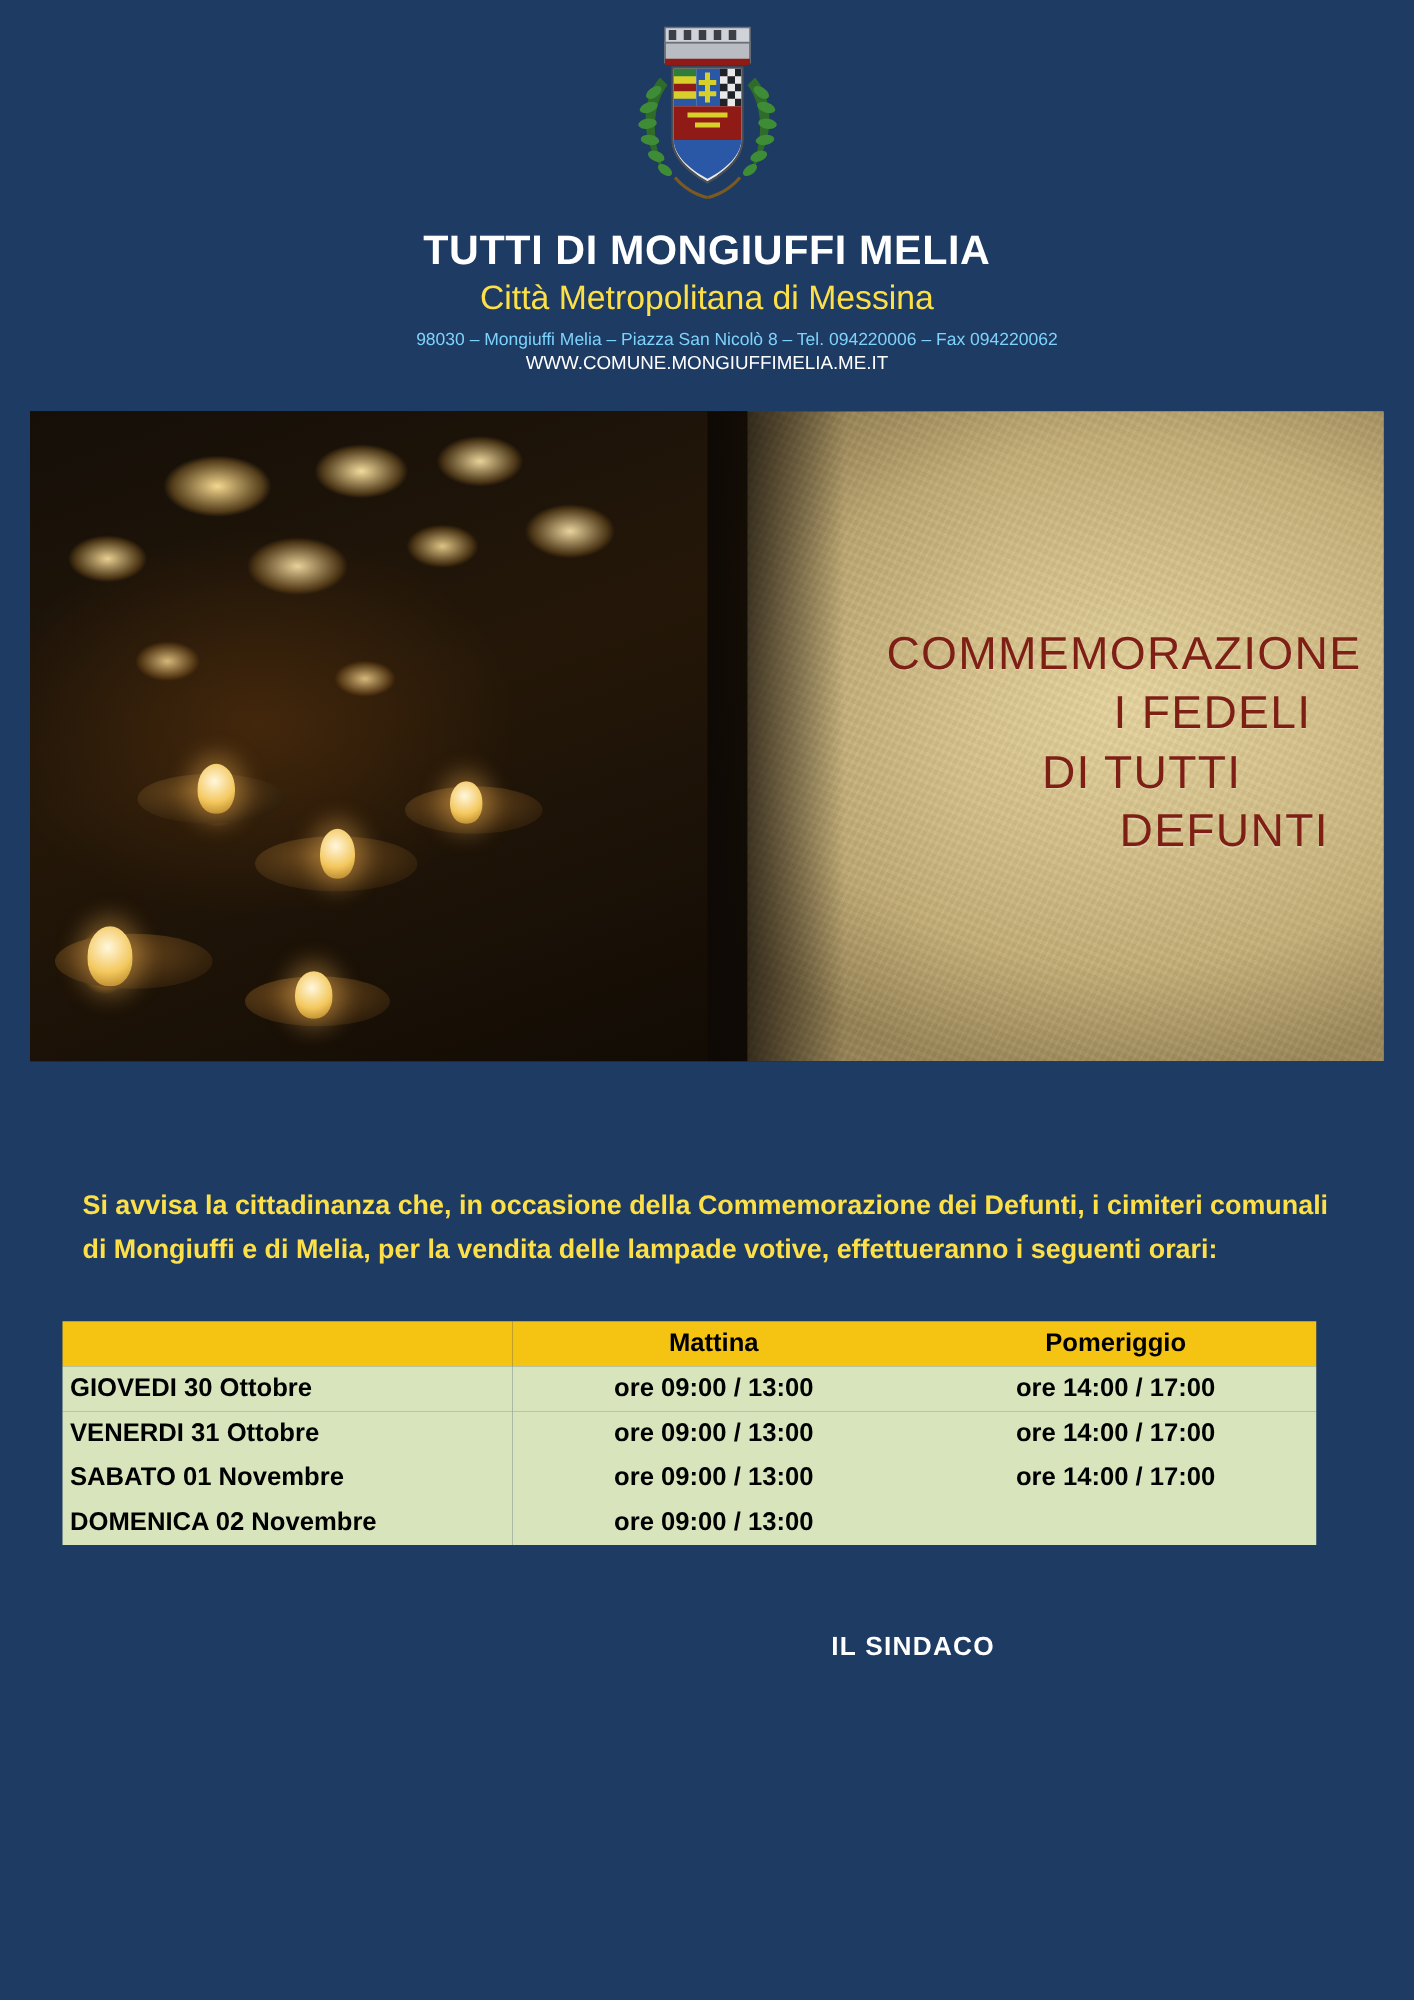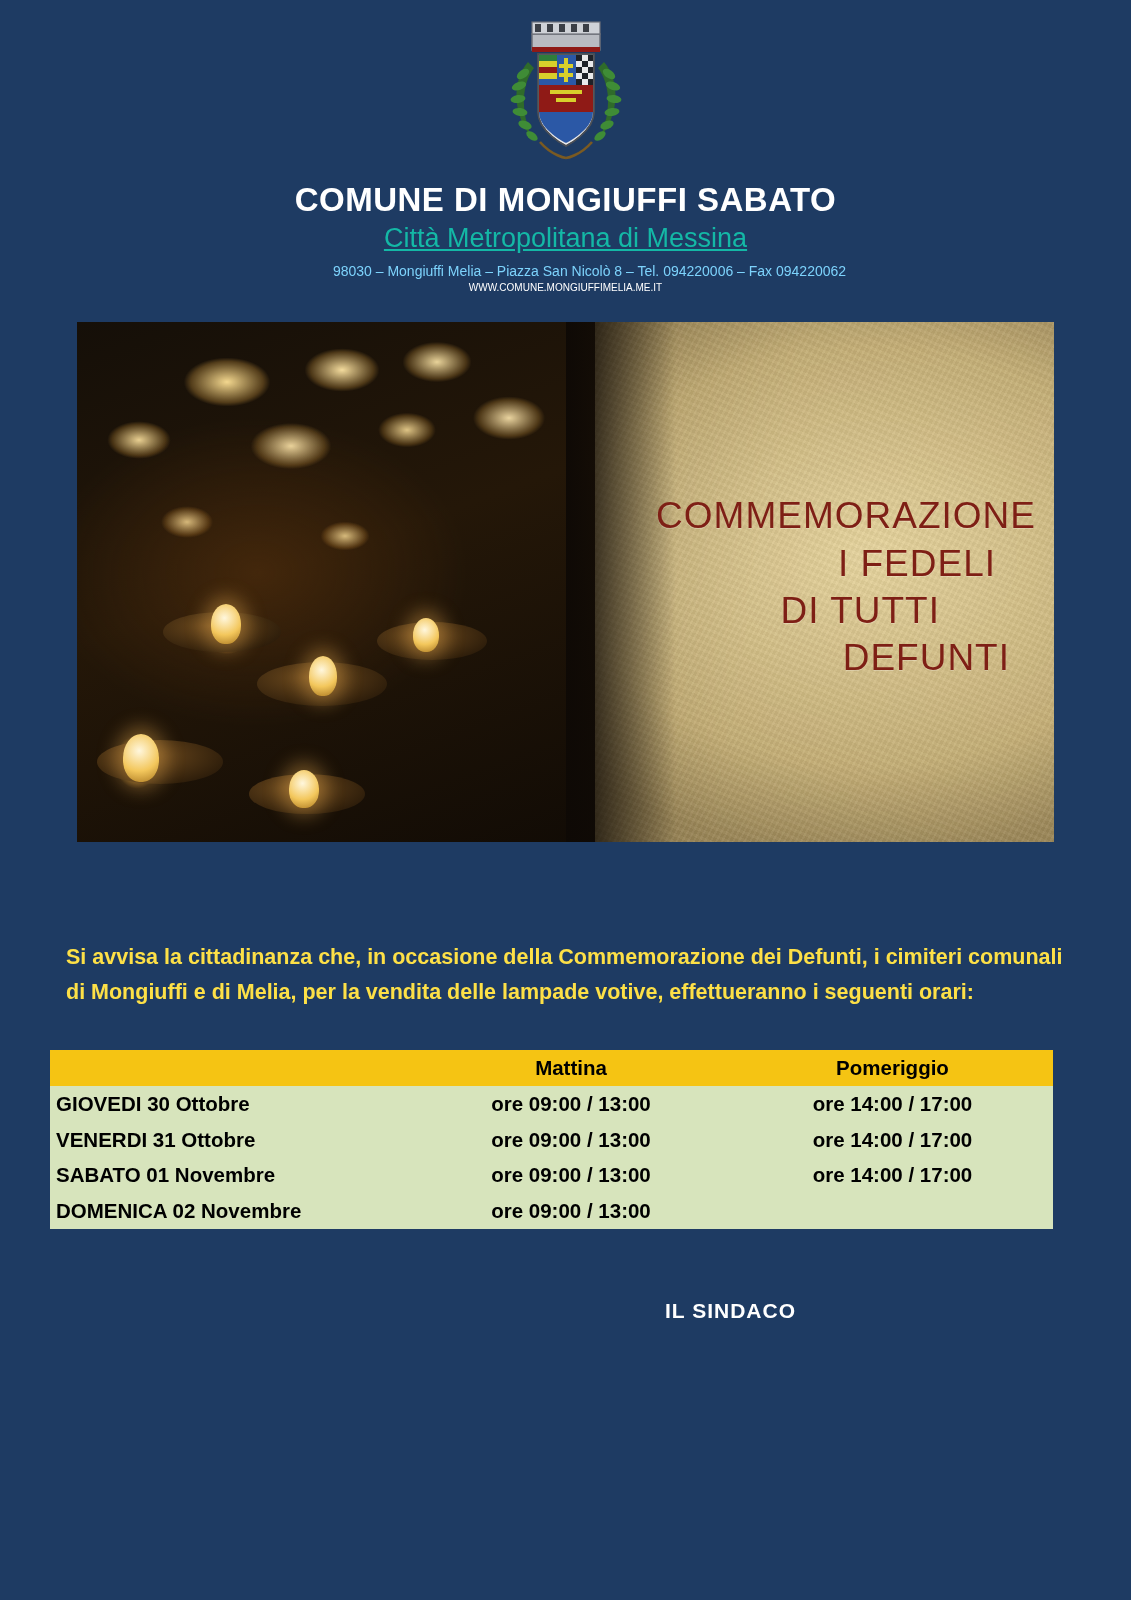--- a/index.html
+++ b/index.html
@@ -31,43 +31,42 @@
 
   .comune-title {
     color: #ffffff;
     font-size: 33px;
     font-weight: bold;
     letter-spacing: 0.5px;
     margin-top: 18px;
     line-height: 1.1;
   }
   .comune-sub {
-    color: #14b8a6;
+    color: #fde047;
     font-size: 27px;
     font-weight: normal;
     margin-top: 6px;
     line-height: 1.1;
-    text-decoration: underline;
   }
   .comune-addr {
     color: #7dd3fc;
     font-size: 14px;
     margin-top: 8px;
     line-height: 1.35;
     padding-left: 48px;
   }
   .comune-web {
     color: #ffffff;
-    font-size: 10px;
+    font-size: 15px;
     line-height: 1.35;
   }
 
   
   .poster-wrap {
-    width: 977px;
+    width: 1083px;
     height: 520px;
     margin: 28px auto 0 auto;
     position: relative;
     overflow: hidden;
     background: #0c0907;
   }
   .poster-left {
     position: absolute;
     left: 0; top: 0;
     width: 56%;
@@ -279,21 +278,21 @@
         <path d="M32 40 H88 V98 C88 118 60 132 60 132 C60 132 32 118 32 98 Z" fill="none" stroke="#4b4f56" stroke-width="1.6"></path>
       </g>
 
       <g stroke="#7a5a22" stroke-width="2.6" fill="none">
         <path d="M34 128 C46 142 60 144 60 144"></path>
         <path d="M86 128 C74 142 60 144 60 144"></path>
       </g>
     </svg>
   </div>
 
-  <div class="comune-title">COMUNE DI MONGIUFFI SABATO</div>
+  <div class="comune-title">TUTTI DI MONGIUFFI MELIA</div>
   <div class="comune-sub">Città Metropolitana di Messina</div>
   <div class="comune-addr">98030 – Mongiuffi Melia – Piazza San Nicolò 8 – Tel. 094220006 – Fax 094220062</div>
   <div class="comune-web">WWW.COMUNE.MONGIUFFIMELIA.ME.IT</div>
 </div>
 
 <div class="poster-wrap">
   <div class="poster-left"></div>
 
   <div class="poster-candles">
     <div class="disc" style="left:86px;  top:290px; width:118px; height:40px;"></div>

